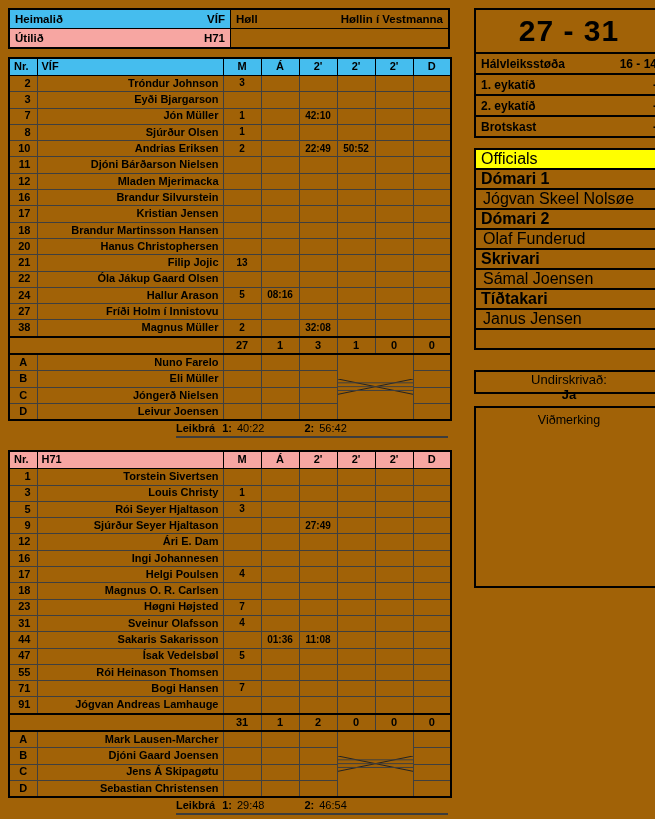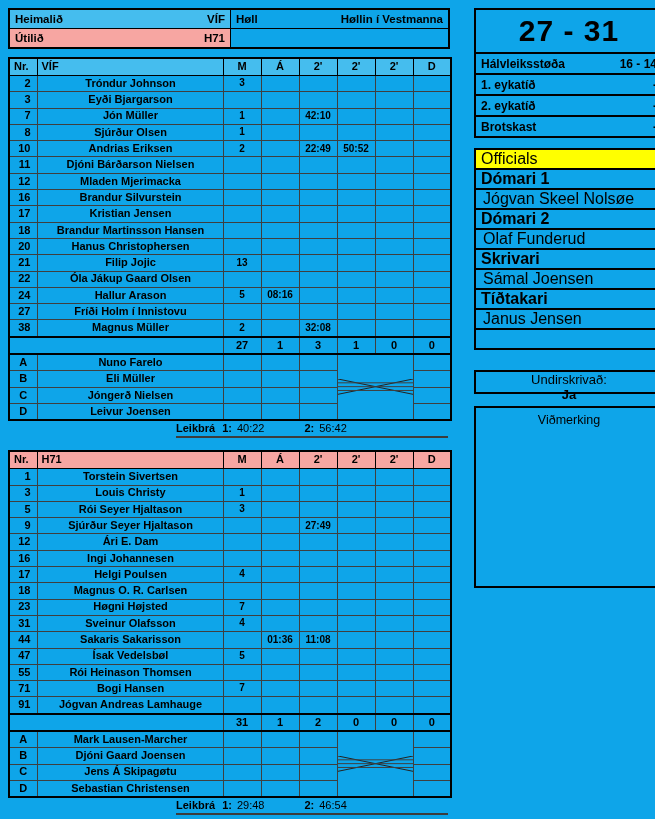--- a/index.html
+++ b/index.html
@@ -1,37 +1,37 @@
 <!DOCTYPE html>
 <html><head>
 <meta charset="utf-8">
 <style>
   html,body{margin:0;padding:0;background:#fff;}
   body{font-family:"Liberation Sans","DejaVu Sans",sans-serif;color:#000;}
-  .page{position:relative;width:655px;height:819px;background:#0ea5e9;overflow:hidden;}
+  .page{position:relative;width:655px;height:819px;background:#a16207;overflow:hidden;}
   .left-col{position:absolute;left:8px;top:8px;width:442px;}
   .right-col{position:absolute;left:474px;top:8px;width:190px;}
 
   
   .head-block{width:100%;border-collapse:collapse;border:2px solid #000;table-layout:fixed;}
   .head-block td{border:1px solid #000;height:18px;padding:0 5px;font-size:11.5px;font-weight:bold;vertical-align:middle;}
   .hb-left{width:210px;}
   .cell-flex{display:flex;justify-content:space-between;align-items:center;}
 
   
   .team-section{margin-top:8px;}
   .team-section.second{margin-top:12px;}
   .team-table{width:100%;border-collapse:collapse;border:2px solid #000;table-layout:fixed;}
   .team-table th,.team-table td{border:1px solid #3f3f3f;padding:0 4px;height:15.3px;font-size:11px;line-height:1.05;overflow:hidden;white-space:nowrap;vertical-align:middle;}
   .team-table th{height:16px;border-color:#000;}
   .th-nr{text-align:left;font-weight:bold;padding-left:5px;}
   .th-name{text-align:left;font-weight:bold;padding-left:5px;}
   .th-stat{text-align:center;font-weight:bold;}
   td.c-nr{text-align:right;font-weight:bold;padding-right:6px;}
-  td.c-name{text-align:center;font-weight:bold;padding-left:5px;}
+  td.c-name{text-align:right;font-weight:bold;padding-left:5px;}
   td.c-stat{text-align:center;font-weight:bold;font-size:10px;}
   tr.totals td{border-top:2px solid #000;border-bottom:2px solid #000;font-weight:bold;font-size:11px;}
   td.c-letter{text-align:center;font-weight:bold;}
   td.xcell{padding:0;}
   td.xcell svg{display:block;width:100%;height:100%;}
 
   .leikbra{display:flex;align-items:baseline;margin:1px 2px 0 auto;width:272px;border-bottom:2px solid #3c3c3c;font-size:11px;padding-bottom:2px;}
   .leikbra .lb-label{font-weight:bold;margin-right:7px;}
   .leikbra .lb-key{font-weight:bold;margin-right:5px;}
   .leikbra .lb-val{margin-right:40px;}

